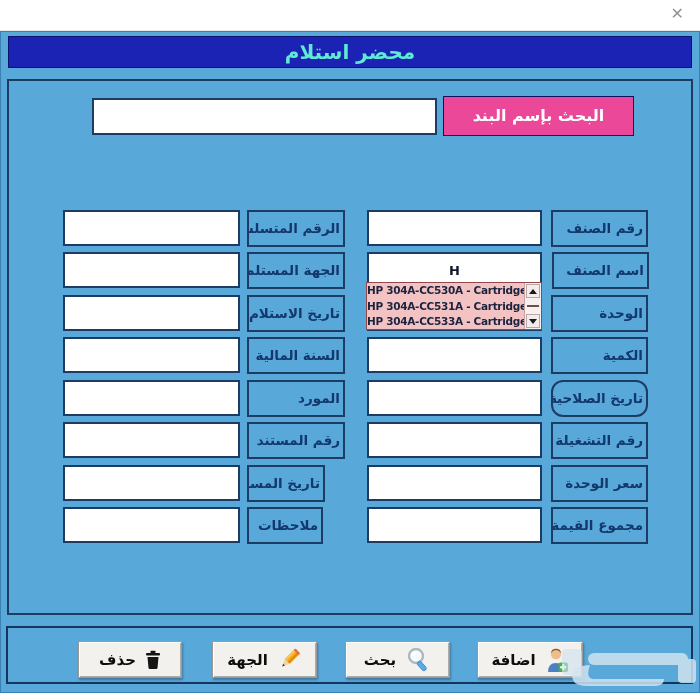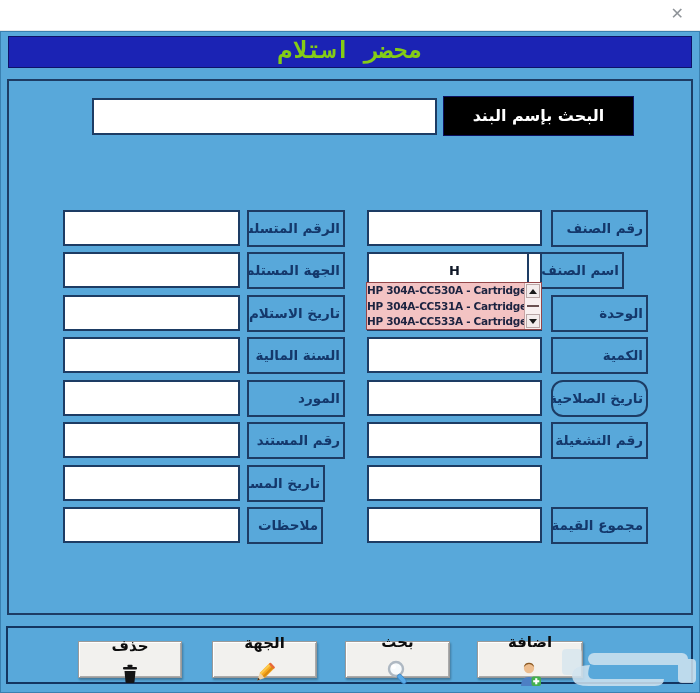--- a/index.html
+++ b/index.html
@@ -10,31 +10,31 @@
   
   .topbar { position:absolute; left:0; top:0; width:700px; height:31px; background:#ffffff; border-bottom:1px solid #e8e8e8; }
   .close-x { position:absolute; right:16px; top:4px; font-size:16px; color:#8f9499; cursor:default; line-height:20px; }
 
   
   .appwin { position:absolute; left:0; top:31px; width:700px; height:662px;
             background:#58a8da; border:1px solid #3a80b0; }
 
   .titlebar { position:absolute; left:8px; top:36px; width:684px; height:32px;
               background:#1b23b4; border:1px solid #0e1268;
-              color:#84cc16; font-weight:bold; font-size:24px; text-align:center; line-height:30px;font-family:Liberation Mono, monospace; }
+              color:#5eead4; font-weight:bold; font-size:20px; text-align:center; line-height:30px; }
 
   .main-panel { position:absolute; left:7px; top:79px; width:686px; height:536px;
                 border:2px solid #1d3c64; }
 
   .txt { position:absolute; background:#ffffff; border:2px solid #1d3c64; font-family:"DejaVu Sans",sans-serif;
          font-size:13px; color:#101828; padding:0 4px; outline:none; }
 
   .search-input { left:92px; top:98px; width:345px; height:37px; }
   .search-label { position:absolute; left:443px; top:96px; width:191px; height:40px;
-                  background:#000000; border:1px solid #0c1160; color:#ffffff;
+                  background:#ec4899; border:1px solid #0c1160; color:#ffffff;
                   font-weight:bold; font-size:16px; text-align:center; line-height:38px; }
 
   .fld-label { position:absolute; width:97px; height:37px; border:2px solid #1d3c64;
                color:#14386b; font-weight:bold; font-size:13.5px;
                text-align:right; padding:0 3px; line-height:33px; overflow:hidden; white-space:nowrap; }
   .fld-input { width:175px; height:36px; }
   .center-val { text-align:center; font-weight:bold; }
 
   
   .dropdown { position:absolute; left:366px; top:282px; width:176px; height:48px;
@@ -50,21 +50,21 @@
   .tri-up { width:0; height:0; border-left:4px solid transparent; border-right:4px solid transparent; border-bottom:5px solid #1a1a1a; }
   .tri-down { width:0; height:0; border-left:4px solid transparent; border-right:4px solid transparent; border-top:5px solid #1a1a1a; }
   .dd-thumbline { position:absolute; left:2px; right:2px; top:22px; height:2px; background:#6b5050; }
 
   
   .btn-panel { position:absolute; left:6px; top:626px; width:687px; height:58px;
                border:2px solid #133560; }
   .btn { position:absolute; top:641px; height:37px; background:#f2f1ee;
          border:1px solid #9a9a9a;
          box-shadow: inset 1px 1px 0 #ffffff, inset -1px -1px 0 #ababab, 1px 2px 2px rgba(0,0,0,0.28);
-         display:flex; flex-direction:column; align-items:center; justify-content:center; gap:9px;
+         display:flex; flex-direction:row; align-items:center; justify-content:center; gap:9px;
          font-weight:bold; font-size:15px; color:#0d0d0d; cursor:default; direction:ltr; }
   .btn .ic { display:flex; align-items:center; }
 
   .watermark { position:absolute; right:0px; bottom:2px; opacity:0.85; pointer-events:none; }
 </style>
 </head>
 <body>
 
 <div id="stage">
 
@@ -78,35 +78,36 @@
 
   <div class="main-panel"></div>
 
   <input class="txt search-input" value="" style="">
   <div class="search-label" dir="rtl">البحث بإسم البند</div>
 
   <input class="txt fld-input" style="left: 367px; top: 210px;" value="">
   <div class="fld-label" style="left:551px; top:210px;" dir="rtl">رقم الصنف</div>
 
   <input class="txt fld-input center-val" style="left: 367px; top: 252px;" value="H">
-  <div class="fld-label" style="left:527px; top:252px;" dir="rtl">اسم الصنف</div>
+  <div class="fld-label" style="left:552px; top:252px;" dir="rtl">اسم الصنف</div>
 
   <input class="txt fld-input" style="left: 367px; top: 295px;" value="">
   <div class="fld-label" style="left:551px; top:295px;" dir="rtl">الوحدة</div>
 
   <input class="txt fld-input" style="left: 367px; top: 337px;" value="">
   <div class="fld-label" style="left:551px; top:337px;" dir="rtl">الكمية</div>
 
   <input class="txt fld-input" style="left: 367px; top: 380px;" value="">
   <div class="fld-label" style="left:551px; top:380px;border-radius:12px;" dir="rtl">تاريخ الصلاحية</div>
 
   <input class="txt fld-input" style="left: 367px; top: 422px;" value="">
   <div class="fld-label" style="left:551px; top:422px;padding-left:38px;" dir="rtl">رقم التشغيلة</div>
 
   <input class="txt fld-input" style="left: 367px; top: 465px;" value="">
+  <div class="fld-label" style="left:551px; top:465px;" dir="rtl">سعر الوحدة</div>
 
   <input class="txt fld-input" style="left: 367px; top: 507px;" value="">
   <div class="fld-label" style="left:551px; top:507px;" dir="rtl">مجموع القيمة</div>
 
   <input class="txt" style="left: 63px; top: 210px; width: 177px; height: 36px;" value="">
   <div class="fld-label" style="left:247px; top:210px; width:98px;" dir="rtl">الرقم المتسلسل</div>
 
   <input class="txt" style="left: 63px; top: 252px; width: 177px; height: 36px;" value="">
   <div class="fld-label" style="left:247px; top:252px; width:98px;" dir="rtl">الجهة المستلمة</div>
 

